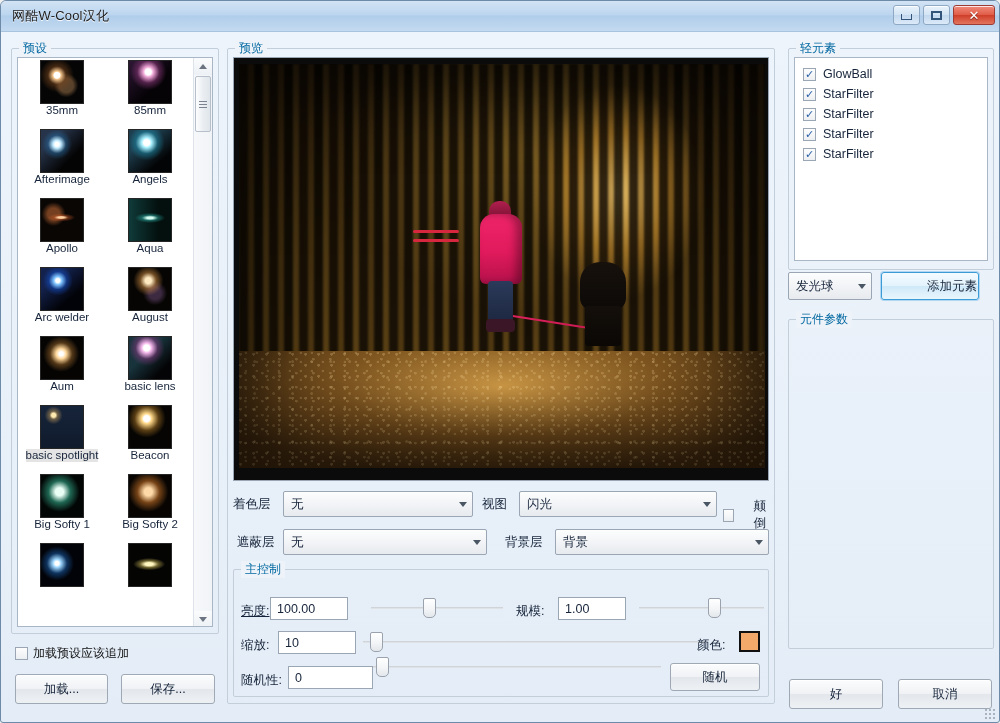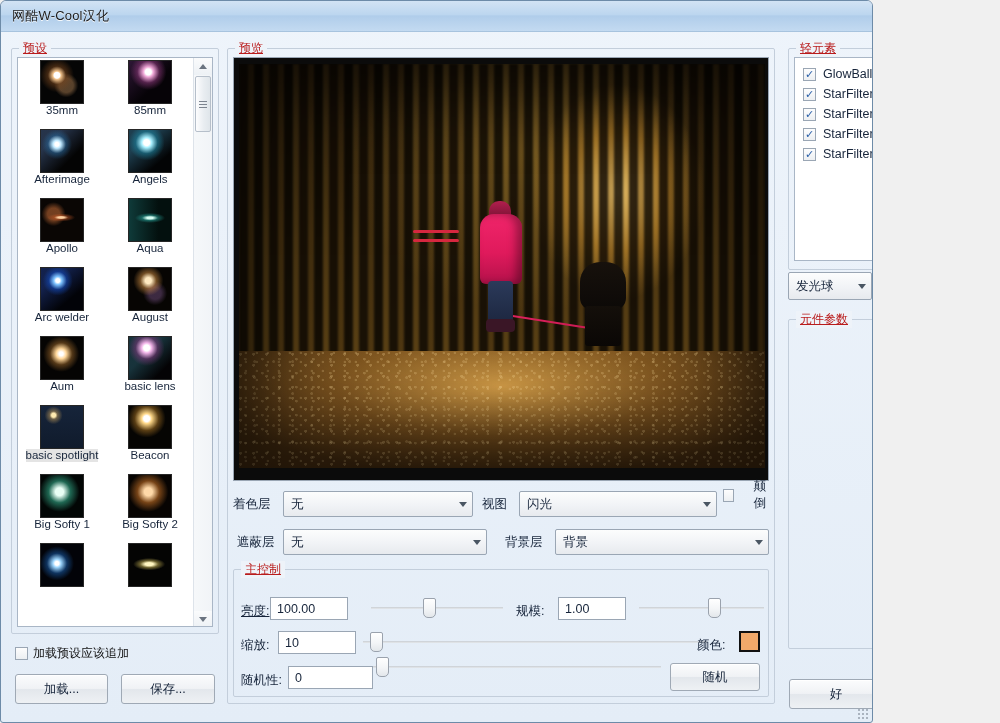--- a/index.html
+++ b/index.html
@@ -3,21 +3,21 @@
 <meta charset="utf-8">
 <style>
   html,body{margin:0;padding:0;}
   body{
     width:1000px;height:723px;overflow:hidden;
     font-family:"Liberation Sans","DejaVu Sans",sans-serif;
     font-size:12px;color:#111;
     background:#f0f0f0;
   }
   .window{
-    position:absolute;left:0;top:0;width:873px;height:723px;
+    position:absolute;left:0;top:0;width:1000px;height:723px;
     box-sizing:border-box;
     border:1px solid #6d8ba8;
     border-radius:6px 6px 3px 3px;
     background:linear-gradient(180deg,#eef4fb 0%,#e4edf7 100%);
     overflow:hidden;
   }
   
   .titlebar{
     position:absolute;left:0;top:0;width:1000px;height:30px;
     background:linear-gradient(180deg,#d2e3f4 0%,#bcd6ef 45%,#b0cdea 50%,#c3daf1 100%);
@@ -43,21 +43,21 @@
     border:1px solid #9e3a34;
     background:linear-gradient(180deg,#f08a7b 0%,#e05e49 48%,#cf3f2a 52%,#e3745c 100%);
   }
   .glyph-min{width:11px;height:6px;border:1px solid #33557a;border-top:none;box-sizing:border-box;margin-top:4px;}
   .glyph-max{width:11px;height:9px;border:2px solid #33557a;box-sizing:border-box;}
   .glyph-close{color:#fff;font-size:13px;font-weight:bold;line-height:1;text-shadow:0 1px 1px rgba(0,0,0,.45);}
   
   .gb{position:absolute;}
   .gb > .gb-label{
     position:absolute;left:8px;top:-8px;padding:0 4px;
-    background:#eef3f9;font-size:12px;color:#b91c1c;text-decoration:underline;
+    background:#eef3f9;font-size:12px;color:#0369a1;
   }
   .gb > .gb-frame{
     position:absolute;left:0;top:0;right:0;bottom:0;
     border:1px solid #c3cedb;border-radius:2px;
   }
   
   #preset-panel{left:10px;top:47px;width:208px;height:586px;}
   .preset-listbox{
     position:absolute;left:6px;top:9px;width:196px;height:570px;
     box-sizing:border-box;background:#fff;border:1px solid #a9b6c6;
@@ -408,21 +408,21 @@
           <span class="tri"></span>
         </span>
     </div>
     <div class="lbl" style="left:255px;top:448px;">视图</div>
     <div class="combo" style="left:292px;top:443px;width:198px;">
       <span class="cval">闪光</span>
       <span class="carrow">
           <span class="tri"></span>
         </span>
     </div>
-    <div style="position:absolute;left:496px;top:430px;display:flex;align-items:center;gap:19px;">
+    <div style="position:absolute;left:496px;top:450px;display:flex;align-items:center;gap:19px;">
       <div class="cbox"></div>
       <div class="lbl" style="position:static;">颠倒</div>
     </div>
 
     <div class="lbl" style="left:10px;top:486px;">遮蔽层</div>
     <div class="combo" style="left:56px;top:481px;width:204px;">
       <span class="cval">无</span>
       <span class="carrow">
           <span class="tri"></span>
         </span>

